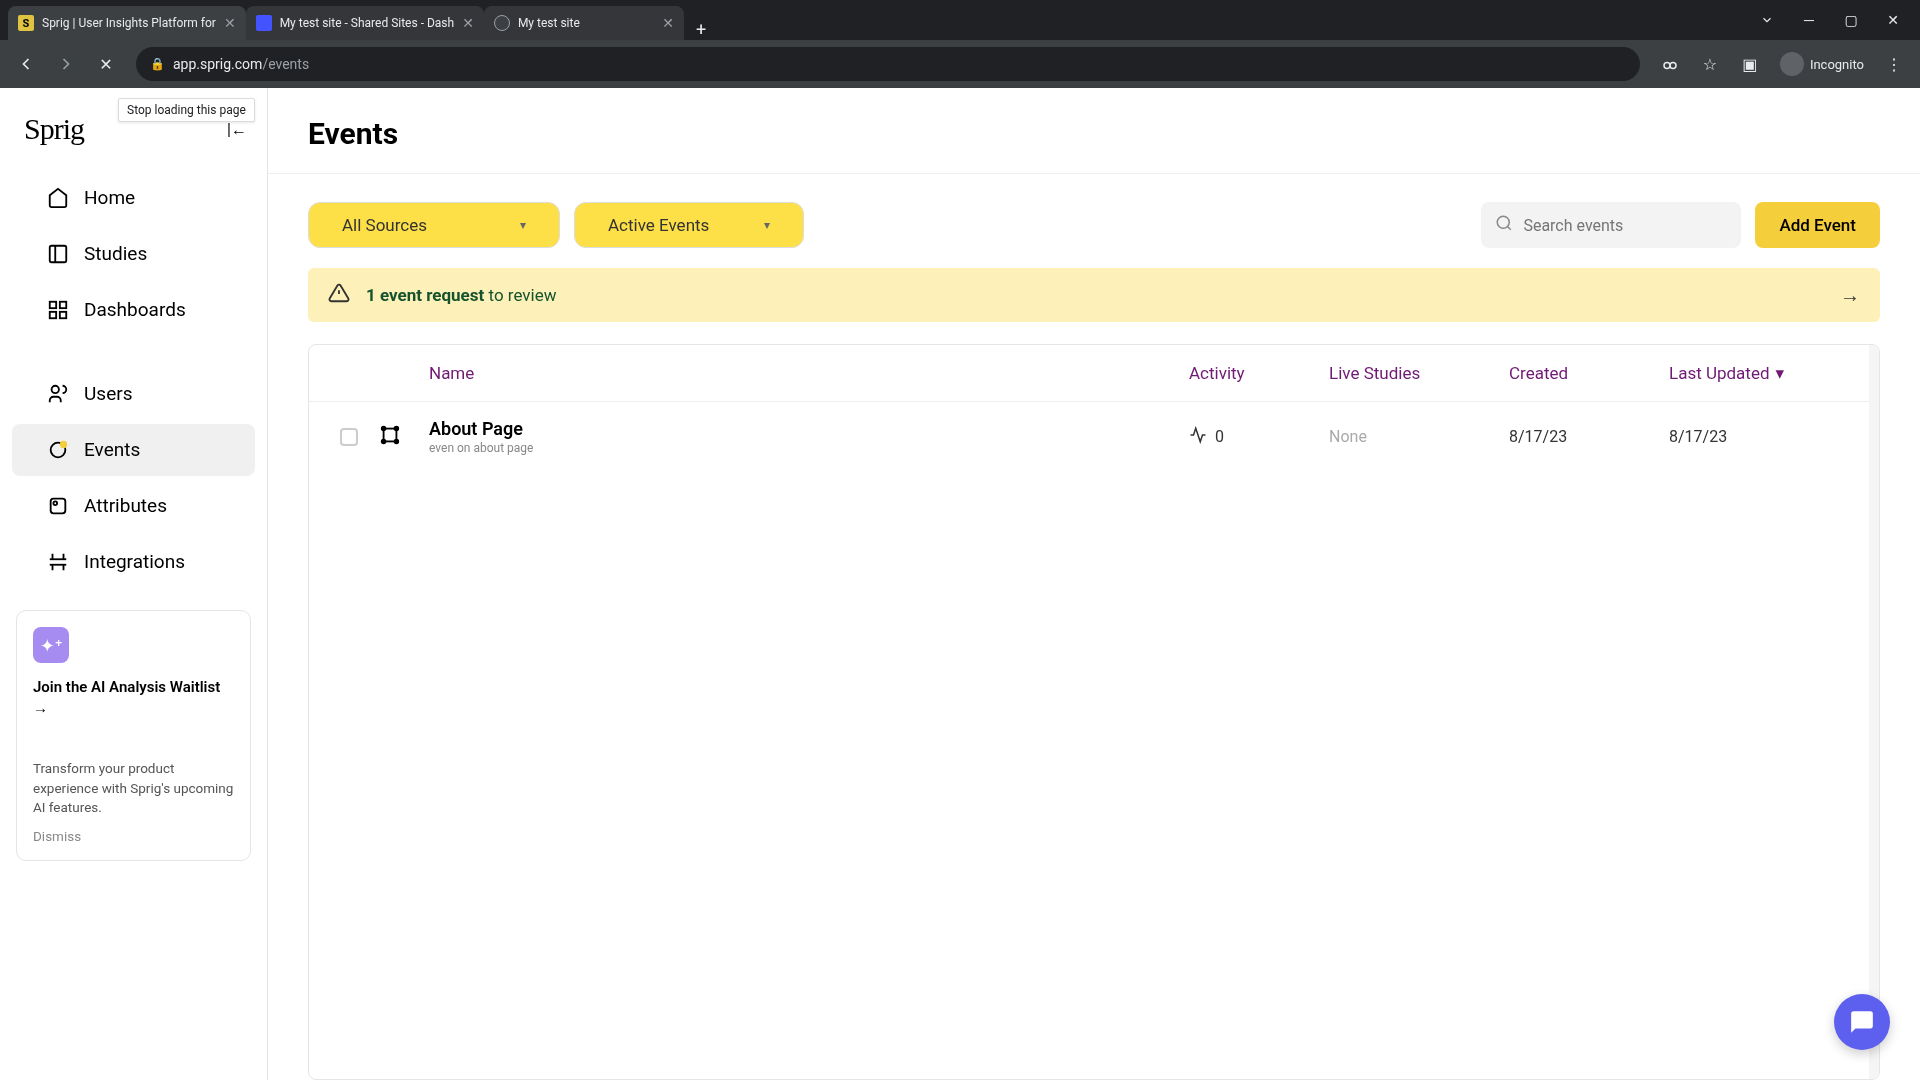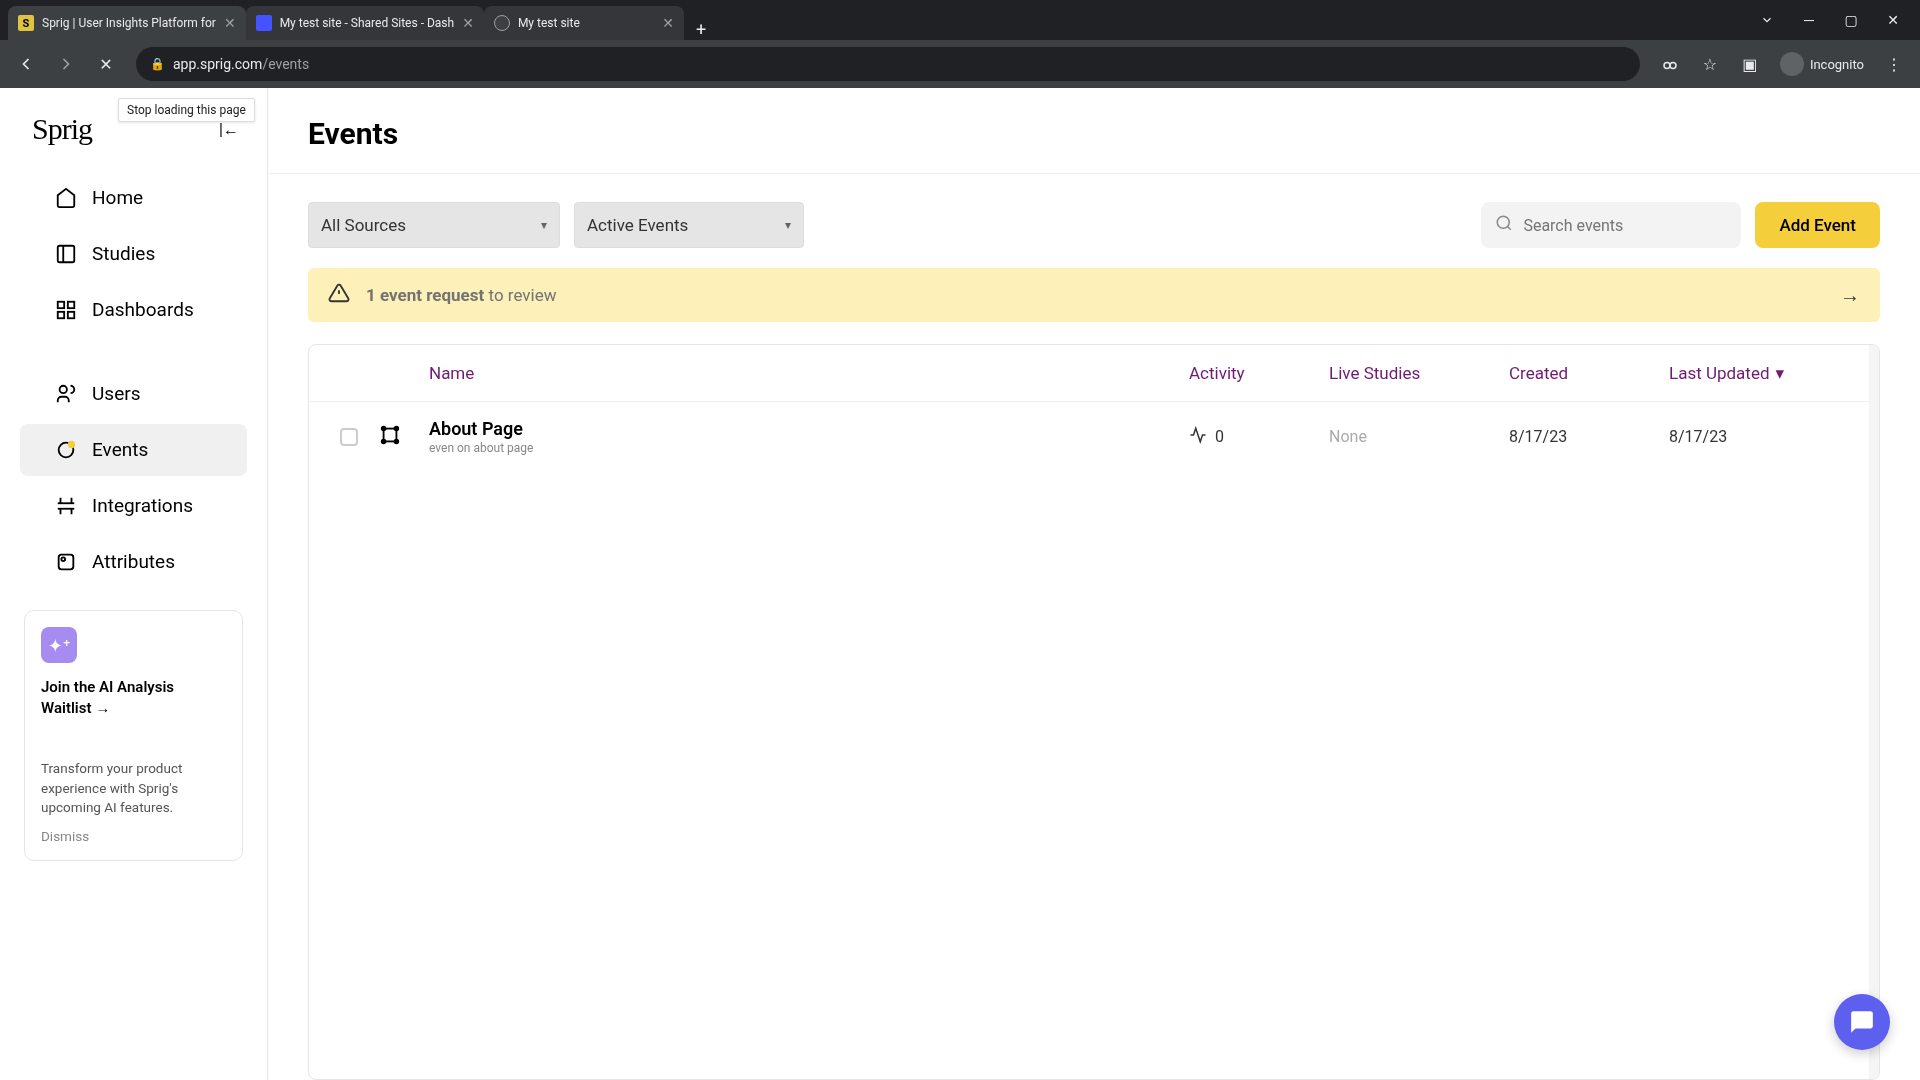--- a/index.html
+++ b/index.html
@@ -28,21 +28,21 @@
 .url { color: #e8eaed; font-size: 14px; }
 .url .path { color: #9aa0a6; }
 .right-icons { display: flex; align-items: center; gap: 4px; }
 .incognito-badge { display: flex; align-items: center; gap: 6px; color: #e8eaed; font-size: 13px; padding: 0 8px; }
 .incog-icon { width: 24px; height: 24px; background: #5f6368; border-radius: 50%; }
 
 .tooltip { position: absolute; top: 58px; left: 118px; background: #fff; border: 1px solid #dadce0; padding: 4px 8px; font-size: 12px; color: #202124; border-radius: 2px; z-index: 10; box-shadow: 0 1px 3px rgba(0,0,0,0.1); }
 
 
 .app { display: flex; height: calc(100vh - 88px); }
-.sidebar { width: 268px; border-right: 1px solid #e5e5e5; display: flex; flex-direction: column; padding: 16px 8px; position: relative; overflow-y: auto; }
+.sidebar { width: 268px; border-right: 1px solid #e5e5e5; display: flex; flex-direction: column; padding: 16px 0; position: relative; overflow-y: auto; }
 .sidebar::-webkit-scrollbar { width: 10px; }
 .sidebar::-webkit-scrollbar-thumb { background: #c0c0c0; }
 .logo-row { display: flex; align-items: center; justify-content: space-between; padding: 8px 20px 24px 24px; }
 .logo { font-size: 30px; font-weight: 400; letter-spacing: -1px; color: #000; font-family: Georgia, serif; }
 .collapse-btn { color: #000; font-size: 16px; cursor: pointer; }
 
 .nav-item { display: flex; gap: 14px; padding: 14px 20px 14px 34px; font-size: 19px; color: #000; cursor: pointer; margin: 2px 12px; border-radius: 8px; }
 .nav-item.active { background: #f0f0f0; }
 .nav-item .icon { width: 24px; height: 24px; display: flex; align-items: center; justify-content: center; }
 .nav-gap { height: 28px; }
@@ -51,32 +51,32 @@
 .promo-icon { width: 36px; height: 36px; background: #a68bf0; border-radius: 8px; display:flex; align-items:center; justify-content:center; color:#fff; font-size:18px; margin-bottom: 14px; }
 .promo-title { font-size: 15px; font-weight: 600; color: #000; line-height: 1.4; margin-bottom: 10px; }
 .promo-body { font-size: 13.5px; color: #555; line-height: 1.45; margin-bottom: 10px; margin-top: 40px; }
 .promo-dismiss { font-size: 13.5px; color: #888; cursor: pointer; }
 
 .main { flex: 1; display: flex; flex-direction: column; overflow: hidden; }
 .page-header { padding: 28px 40px 22px; border-bottom: 1px solid #eee; }
 .page-title { font-size: 30px; font-weight: 700; color: #000; }
 
 .controls { padding: 28px 40px 20px; display: flex; align-items: center; gap: 14px; }
-.dropdown { height: 46px; border: 1px solid #ddd; border-radius: 4px; display: flex; align-items: center; padding: 0 12px; gap: 24px; font-size: 17px; color: #333; cursor: pointer; background: #e5e5e5; }
+.dropdown { height: 46px; border: 1px solid #ddd; border-radius: 12px; display: flex; align-items: center; padding: 0 33px; gap: 24px; font-size: 17px; color: #333; cursor: pointer; background: #fde047; }
 .dropdown.sources { width: 252px; justify-content: space-between; }
 .dropdown.status { width: 230px; justify-content: space-between; }
 .chev { color: #666; font-size: 12px; }
 .spacer { flex: 1; }
 .search-box { width: 260px; height: 46px; background: #f3f3f3; border-radius: 8px; display: flex; align-items: center; padding: 0 14px; gap: 10px; }
 .search-box input { border: none; background: transparent; font-size: 16px; outline: none; flex: 1; color: #333; }
 .add-btn { height: 46px; padding: 0 24px; background: #f5ce3c; border: none; border-radius: 8px; font-size: 17px; font-weight: 500; color: #000; cursor: pointer; }
 
 .banner { margin: 0 40px 22px; background: #fdf0b8; border-radius: 6px; display: flex; align-items: center; padding: 14px 20px; gap: 16px; cursor: pointer; }
 .banner .warn-icon { color: #333; }
-.banner-text { flex: 1; font-size: 17px; color: #737373; }
+.banner-text { flex: 1; font-size: 17px; color: #14532d; }
 .banner-text .bold { font-weight: 700; }
 .banner .arrow { color: #333; font-size: 20px; }
 
 .table-wrap { margin: 0 40px; border: 1px solid #e5e5e5; border-radius: 8px; flex: 1; overflow: auto; position: relative; }
 .table-head { display: grid; grid-template-columns: 60px 50px 1fr 140px 180px 160px 200px; padding: 18px 10px; border-bottom: 1px solid #eee; font-size: 17px; color: #701a75; }
 .table-head .sort { display: flex; align-items: center; gap: 6px; }
 .table-row { display: grid; grid-template-columns: 60px 50px 1fr 140px 180px 160px 200px; padding: 16px 10px; align-items: center; font-size: 16px; color: #333; }
 .checkbox { width: 18px; height: 18px; border: 2px solid #ccc; border-radius: 4px; margin: 0 auto; cursor: pointer; }
 .event-icon { color: #333; }
 .name-cell .name { font-size: 18px; font-weight: 600; color: #000; margin-bottom: 2px; }
@@ -205,38 +205,38 @@
           <svg width="22" height="22" viewBox="0 0 24 24" fill="none">
             <circle cx="12" cy="12" r="8" stroke="#000" stroke-width="2"></circle>
             <circle cx="18" cy="6" r="4" fill="#f5ce3c"></circle>
           </svg>
         </span>
       <span>Events</span>
     </div>
     <div class="nav-item">
       <span class="icon">
           <svg width="22" height="22" viewBox="0 0 24 24" fill="none" stroke="#000" stroke-width="2">
+            <rect x="4" y="4" width="16" height="16" rx="3"></rect>
+            <circle cx="9" cy="9" r="2"></circle>
+          </svg>
+        </span>
+      <span>Attributes</span>
+    </div>
+    <div class="nav-item">
+      <span class="icon">
+          <svg width="22" height="22" viewBox="0 0 24 24" fill="none" stroke="#000" stroke-width="2">
             <path d="M6 3v6"></path>
             <path d="M18 3v6"></path>
             <path d="M6 15v6"></path>
             <path d="M18 15v6"></path>
             <path d="M3 9h18"></path>
             <path d="M3 15h18"></path>
           </svg>
         </span>
       <span>Integrations</span>
-    </div>
-    <div class="nav-item">
-      <span class="icon">
-          <svg width="22" height="22" viewBox="0 0 24 24" fill="none" stroke="#000" stroke-width="2">
-            <rect x="4" y="4" width="16" height="16" rx="3"></rect>
-            <circle cx="9" cy="9" r="2"></circle>
-          </svg>
-        </span>
-      <span>Attributes</span>
     </div>
 
     <div class="promo-card">
       <div class="promo-icon">✦⁺</div>
       <div class="promo-title">Join the AI Analysis Waitlist →</div>
       <div class="promo-body">Transform your product experience with Sprig's upcoming AI features.</div>
       <div class="promo-dismiss">Dismiss</div>
     </div>
   </div>
 

